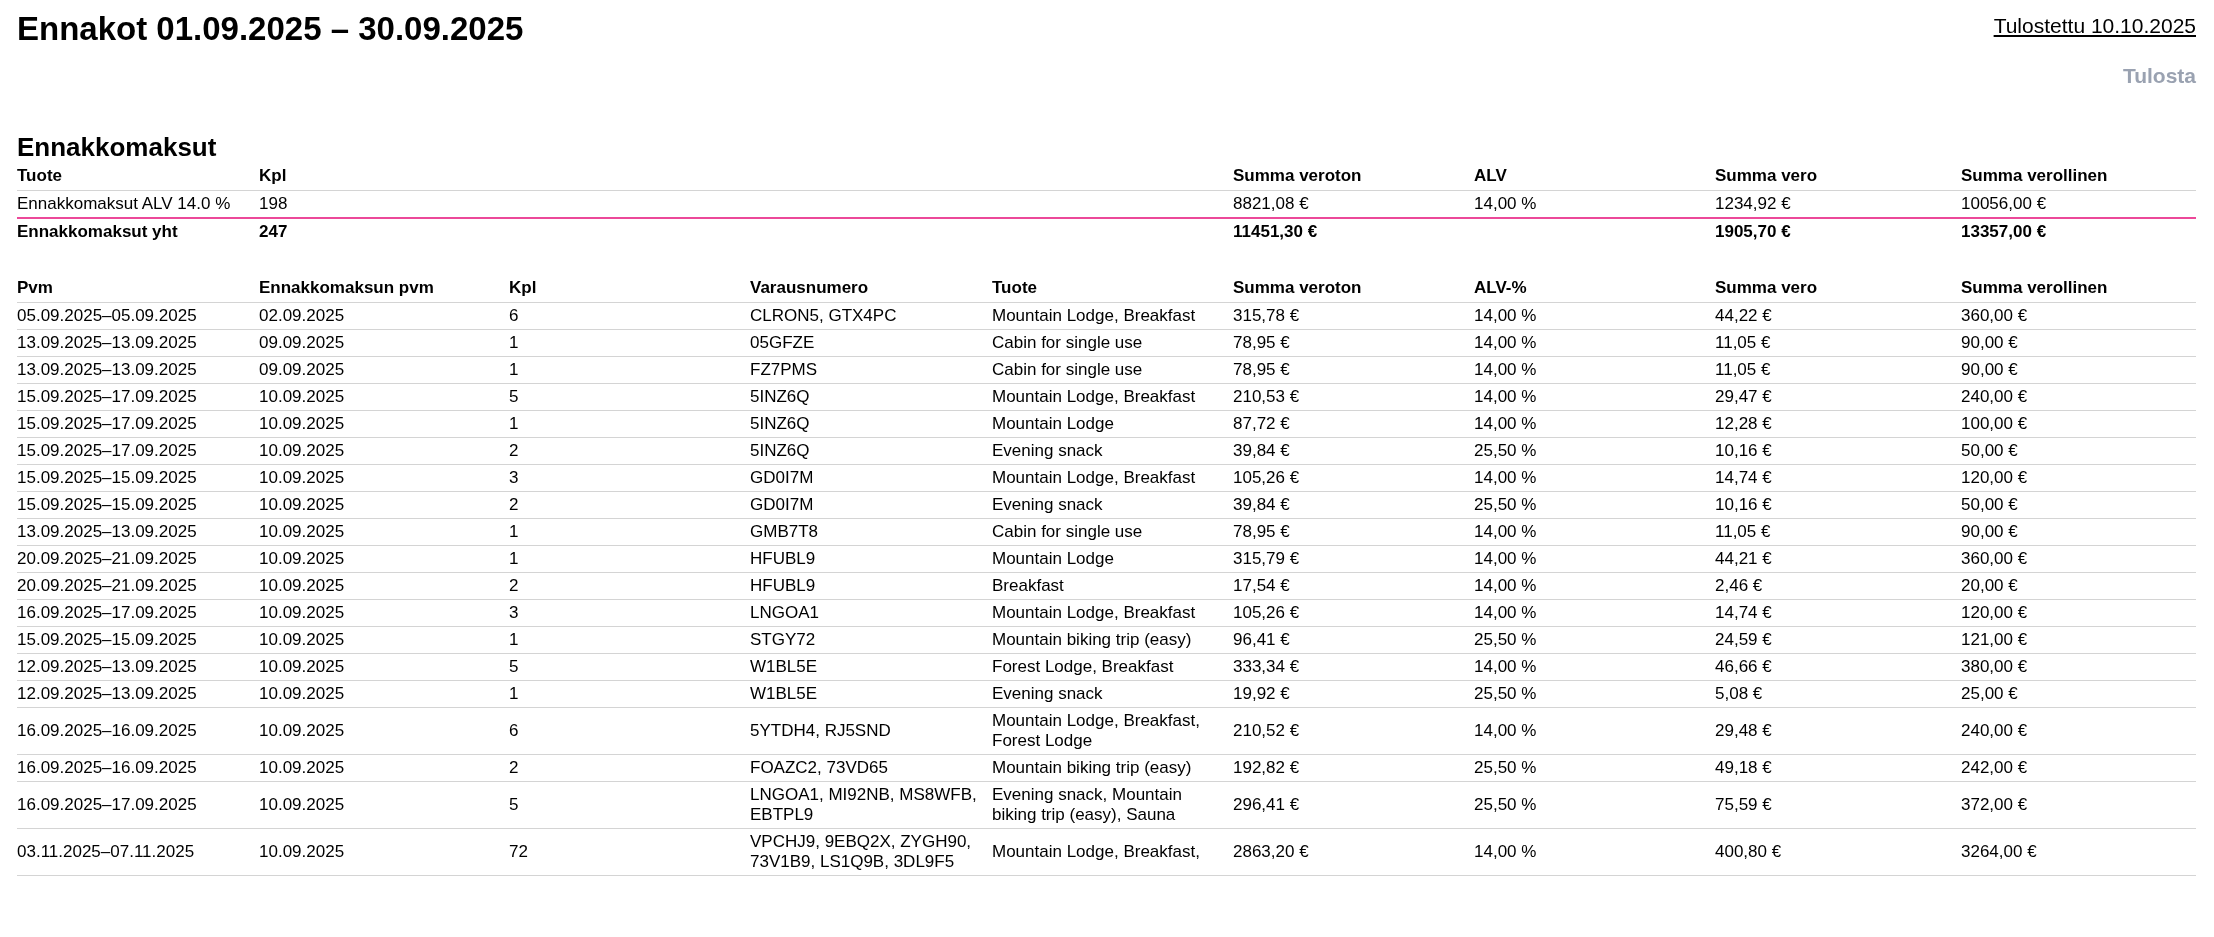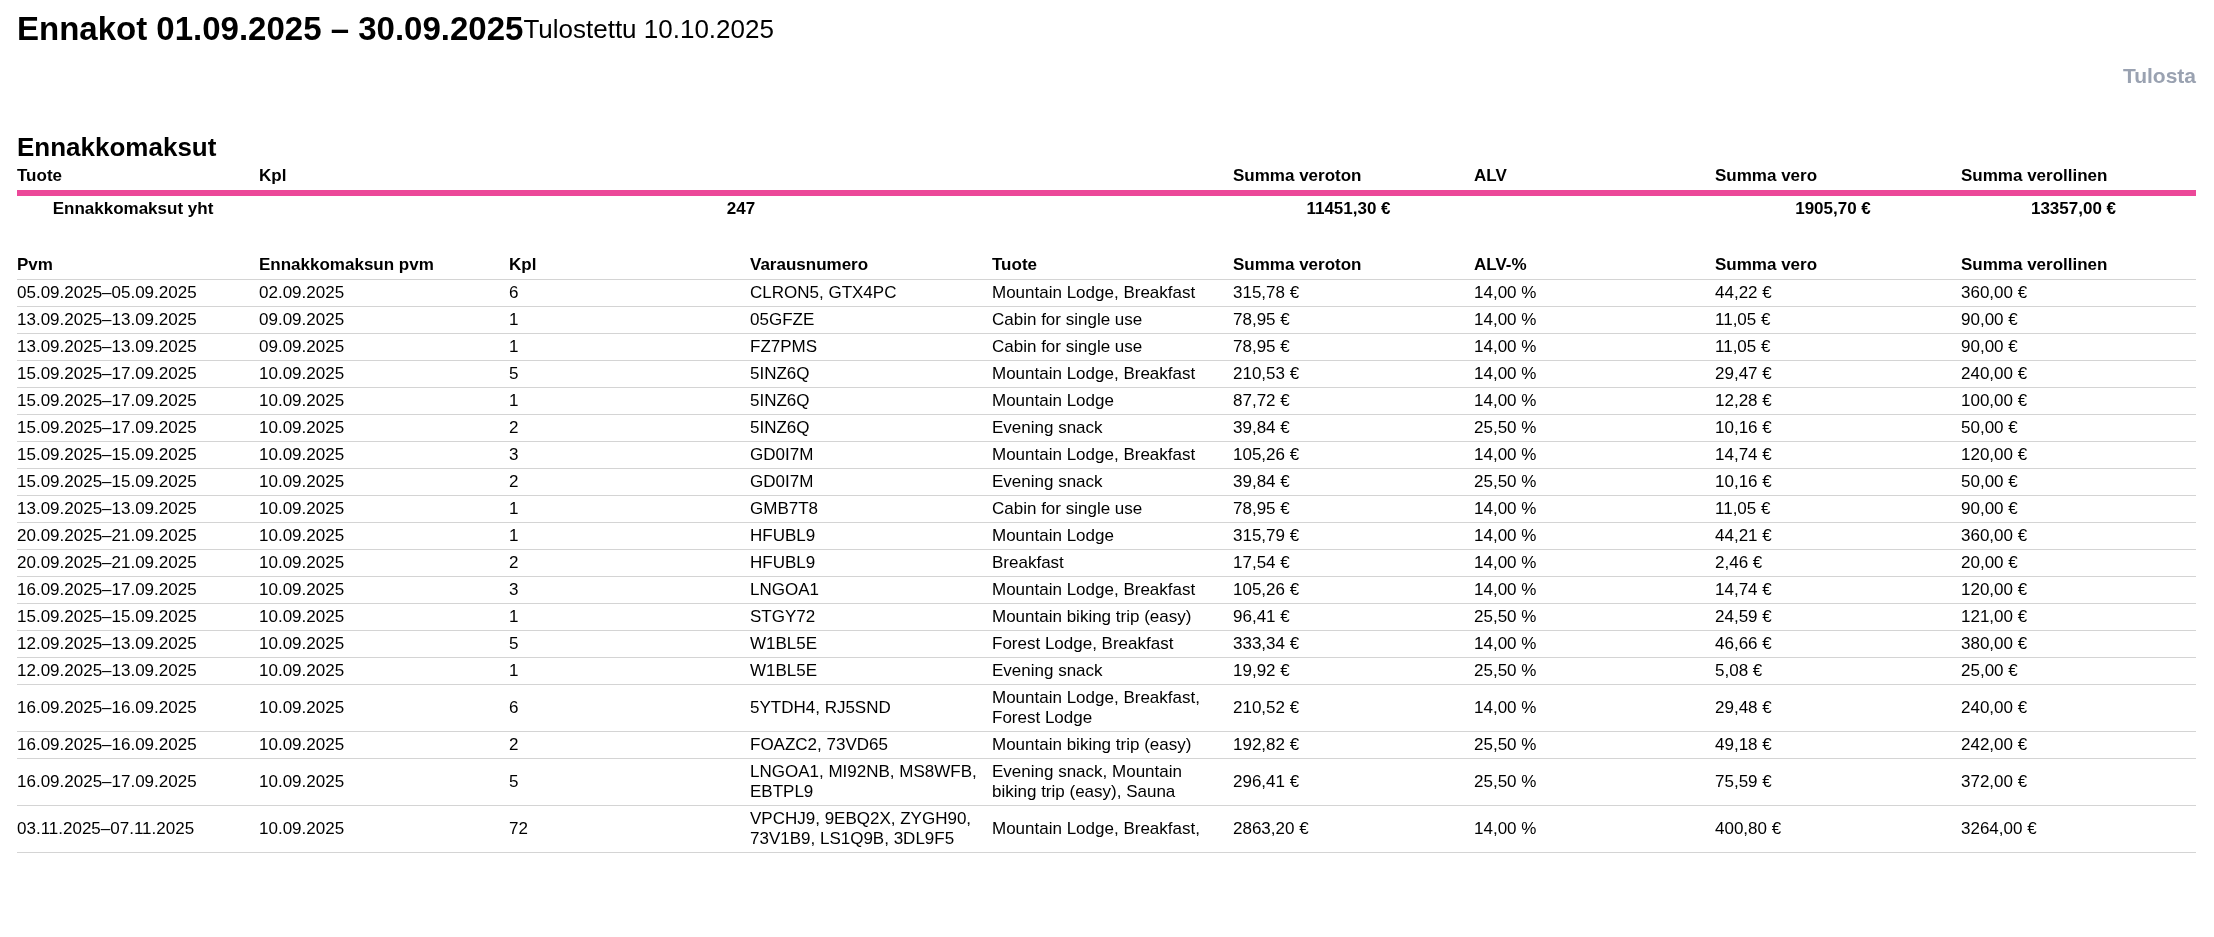--- a/index.html
+++ b/index.html
@@ -7,31 +7,32 @@
   body {
     width: 2214px;
     height: 937px;
     overflow: hidden;
     font-family: "Liberation Sans", "DejaVu Sans", sans-serif;
     color: #000000;
     padding: 10px 18px 0 17px;
   }
   .header-row {
     display: flex;
-    justify-content: flex-start;
+    justify-content: space-between;
     align-items: flex-start;
   }
   h1.report-title {
     font-size: 33px;
     font-weight: bold;
     letter-spacing: 0;
   }
   .printed-date {
-    font-size: 26px;
+    font-size: 21px;
     padding-top: 4px;
+    text-decoration: underline;
   }
   .print-row {
     text-align: right;
     margin-top: 16px;
   }
   .print-link {
     font-size: 21px;
     font-weight: bold;
     color: #9aa2b1;
     background: none;
@@ -62,23 +63,22 @@
   td {
     text-align: left;
     padding: 3px 10px 3px 0;
     line-height: 20px;
     height: 27px;
     vertical-align: middle;
     border-bottom: 1px solid #d4d4d4;
   }
   tr.total-row td {
     font-weight: bold;
-    border-top: 6px solid #ec4899;
+    border-top: 2px solid #ec4899;
     border-bottom: none;
-    text-align: center;
   }
   #summary-table { margin-bottom: 0; }
   #detail-table { margin-top: 30px; }
 </style>
 </head>
 <body>
 
 <div class="header-row">
   <h1 class="report-title">Ennakot 01.09.2025 – 30.09.2025</h1>
   <div class="printed-date">Tulostettu 10.10.2025</div>
@@ -103,20 +103,28 @@
       <tr>
         <th>Tuote</th>
         <th>Kpl</th>
         <th>Summa veroton</th>
         <th>ALV</th>
         <th>Summa vero</th>
         <th>Summa verollinen</th>
       </tr>
     </thead>
   <tbody>
+      <tr>
+        <td>Ennakkomaksut ALV 14.0 %</td>
+        <td>198</td>
+        <td>8821,08 €</td>
+        <td>14,00 %</td>
+        <td>1234,92 €</td>
+        <td>10056,00 €</td>
+      </tr>
       <tr class="total-row">
         <td>Ennakkomaksut yht</td>
         <td>247</td>
         <td>11451,30 €</td>
         <td></td>
         <td>1905,70 €</td>
         <td>13357,00 €</td>
       </tr>
     </tbody>
 </table>

